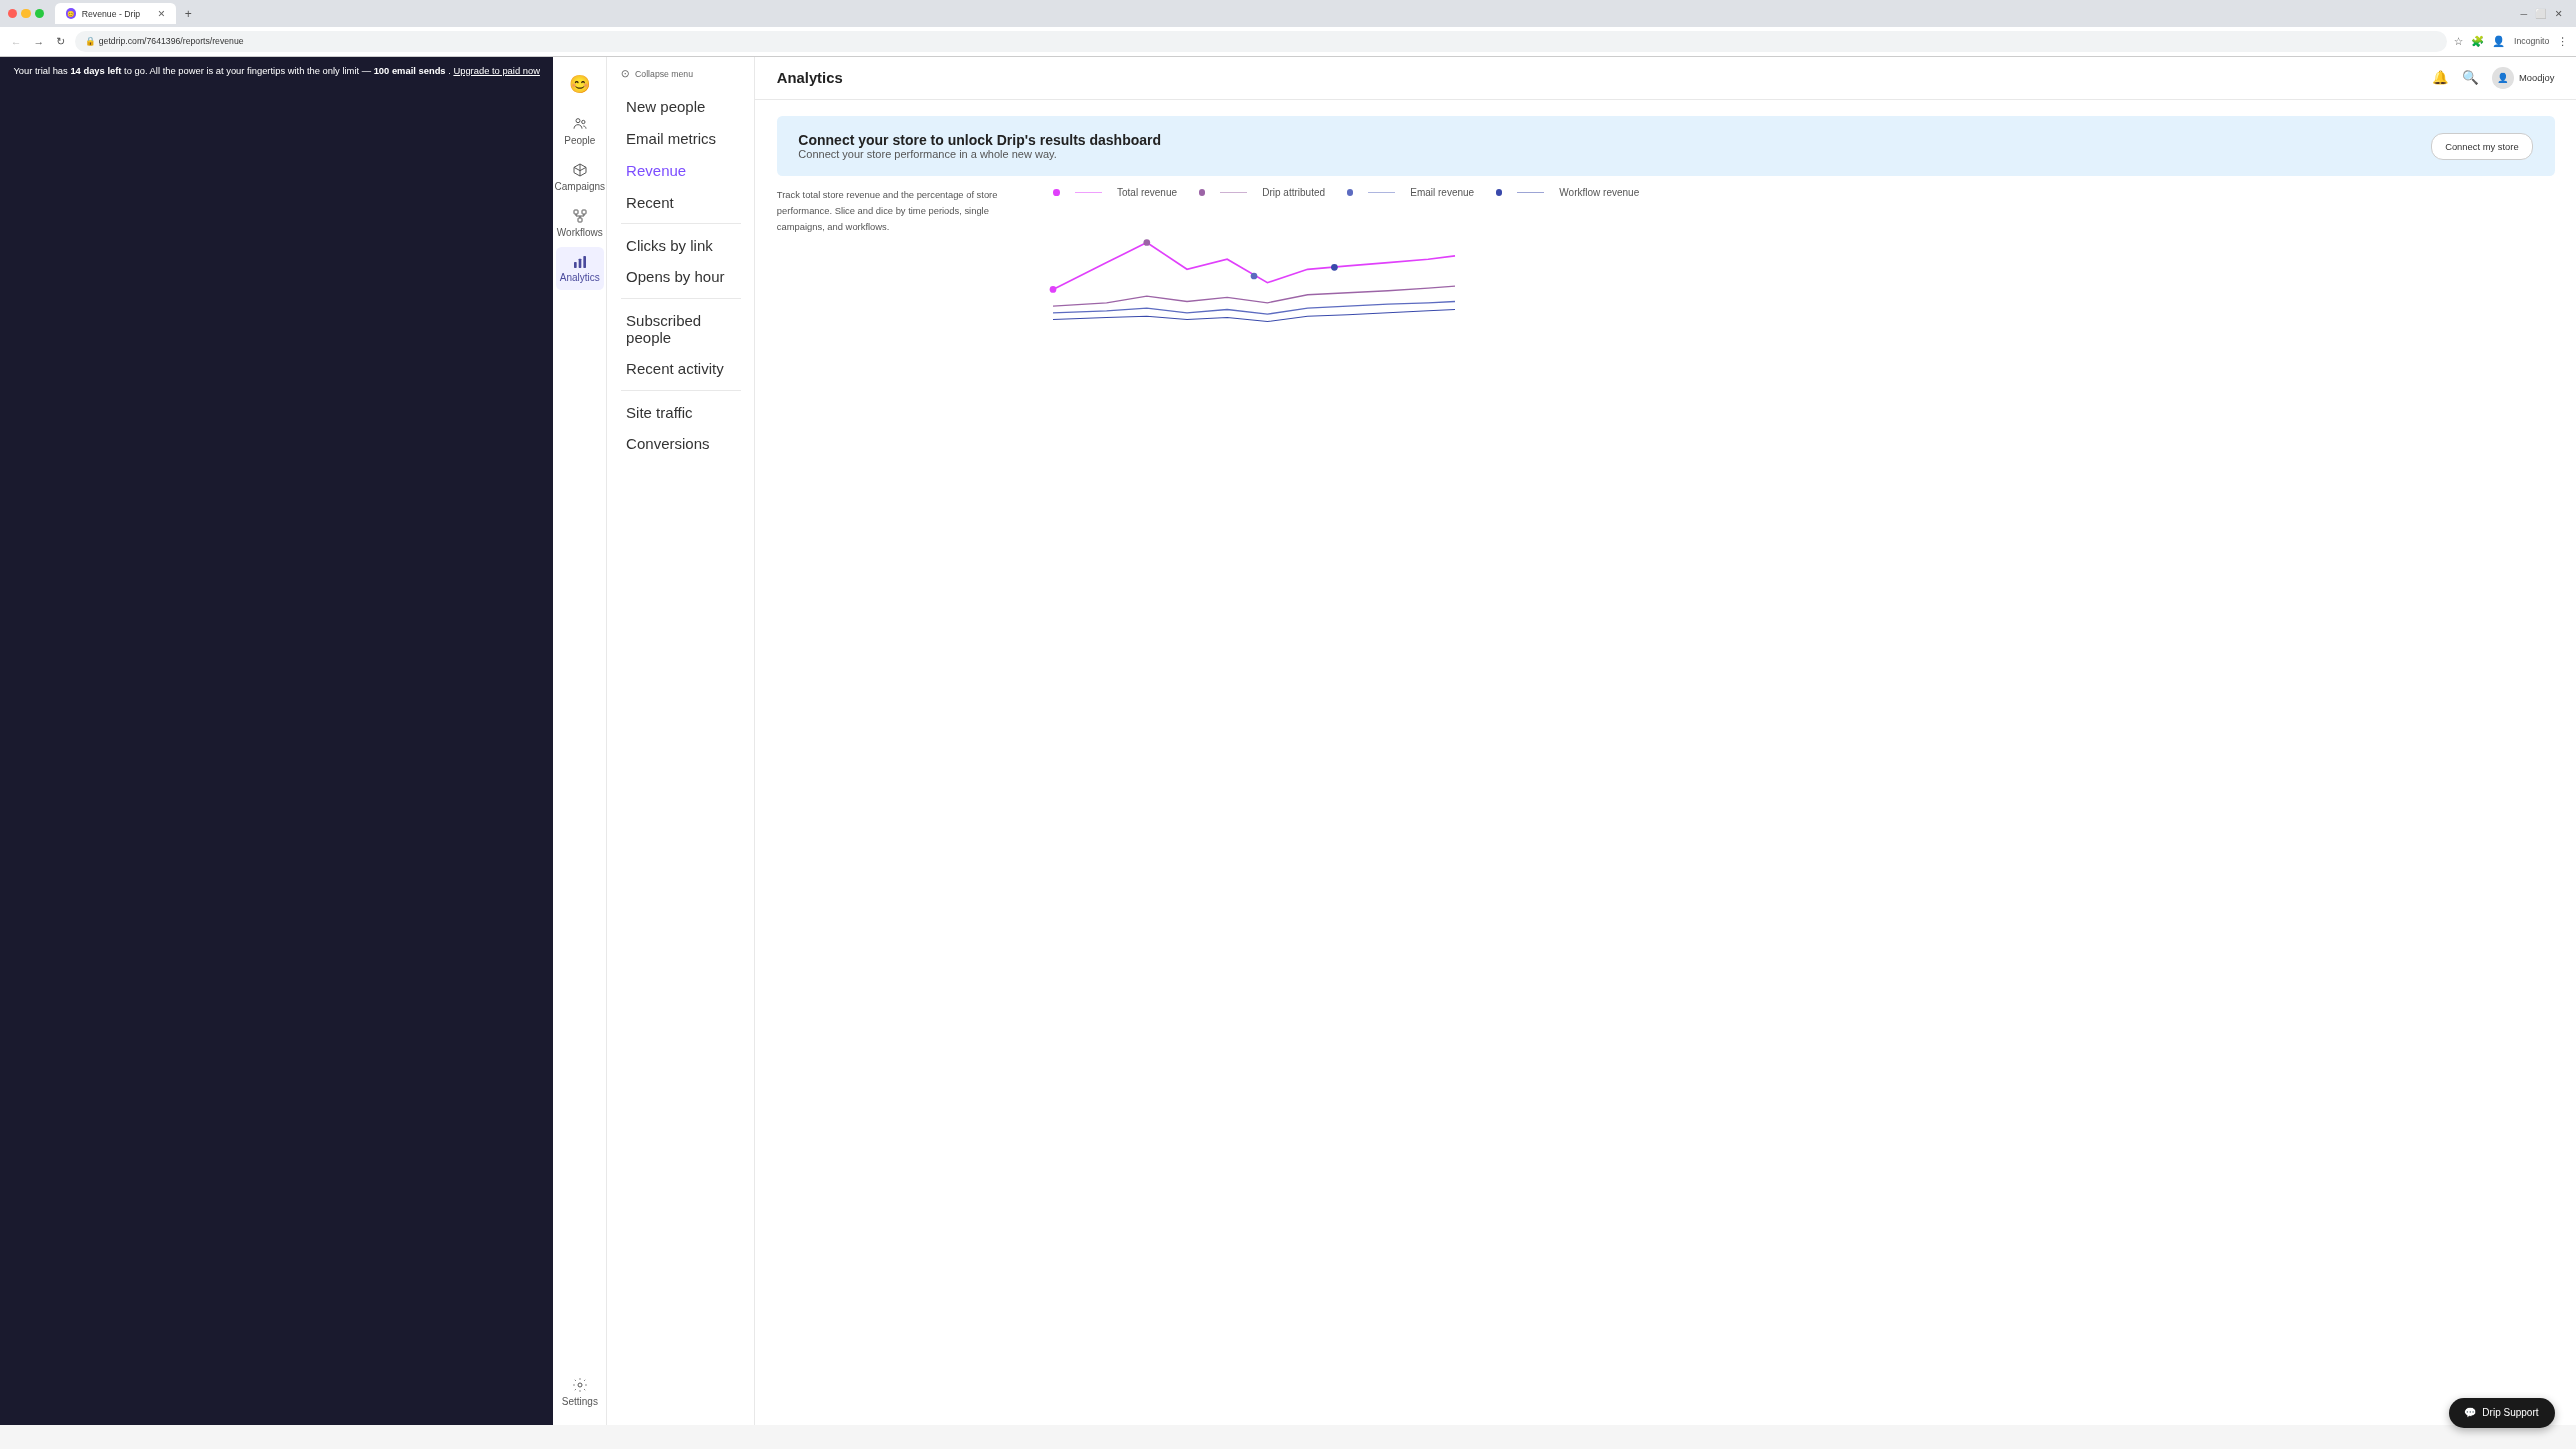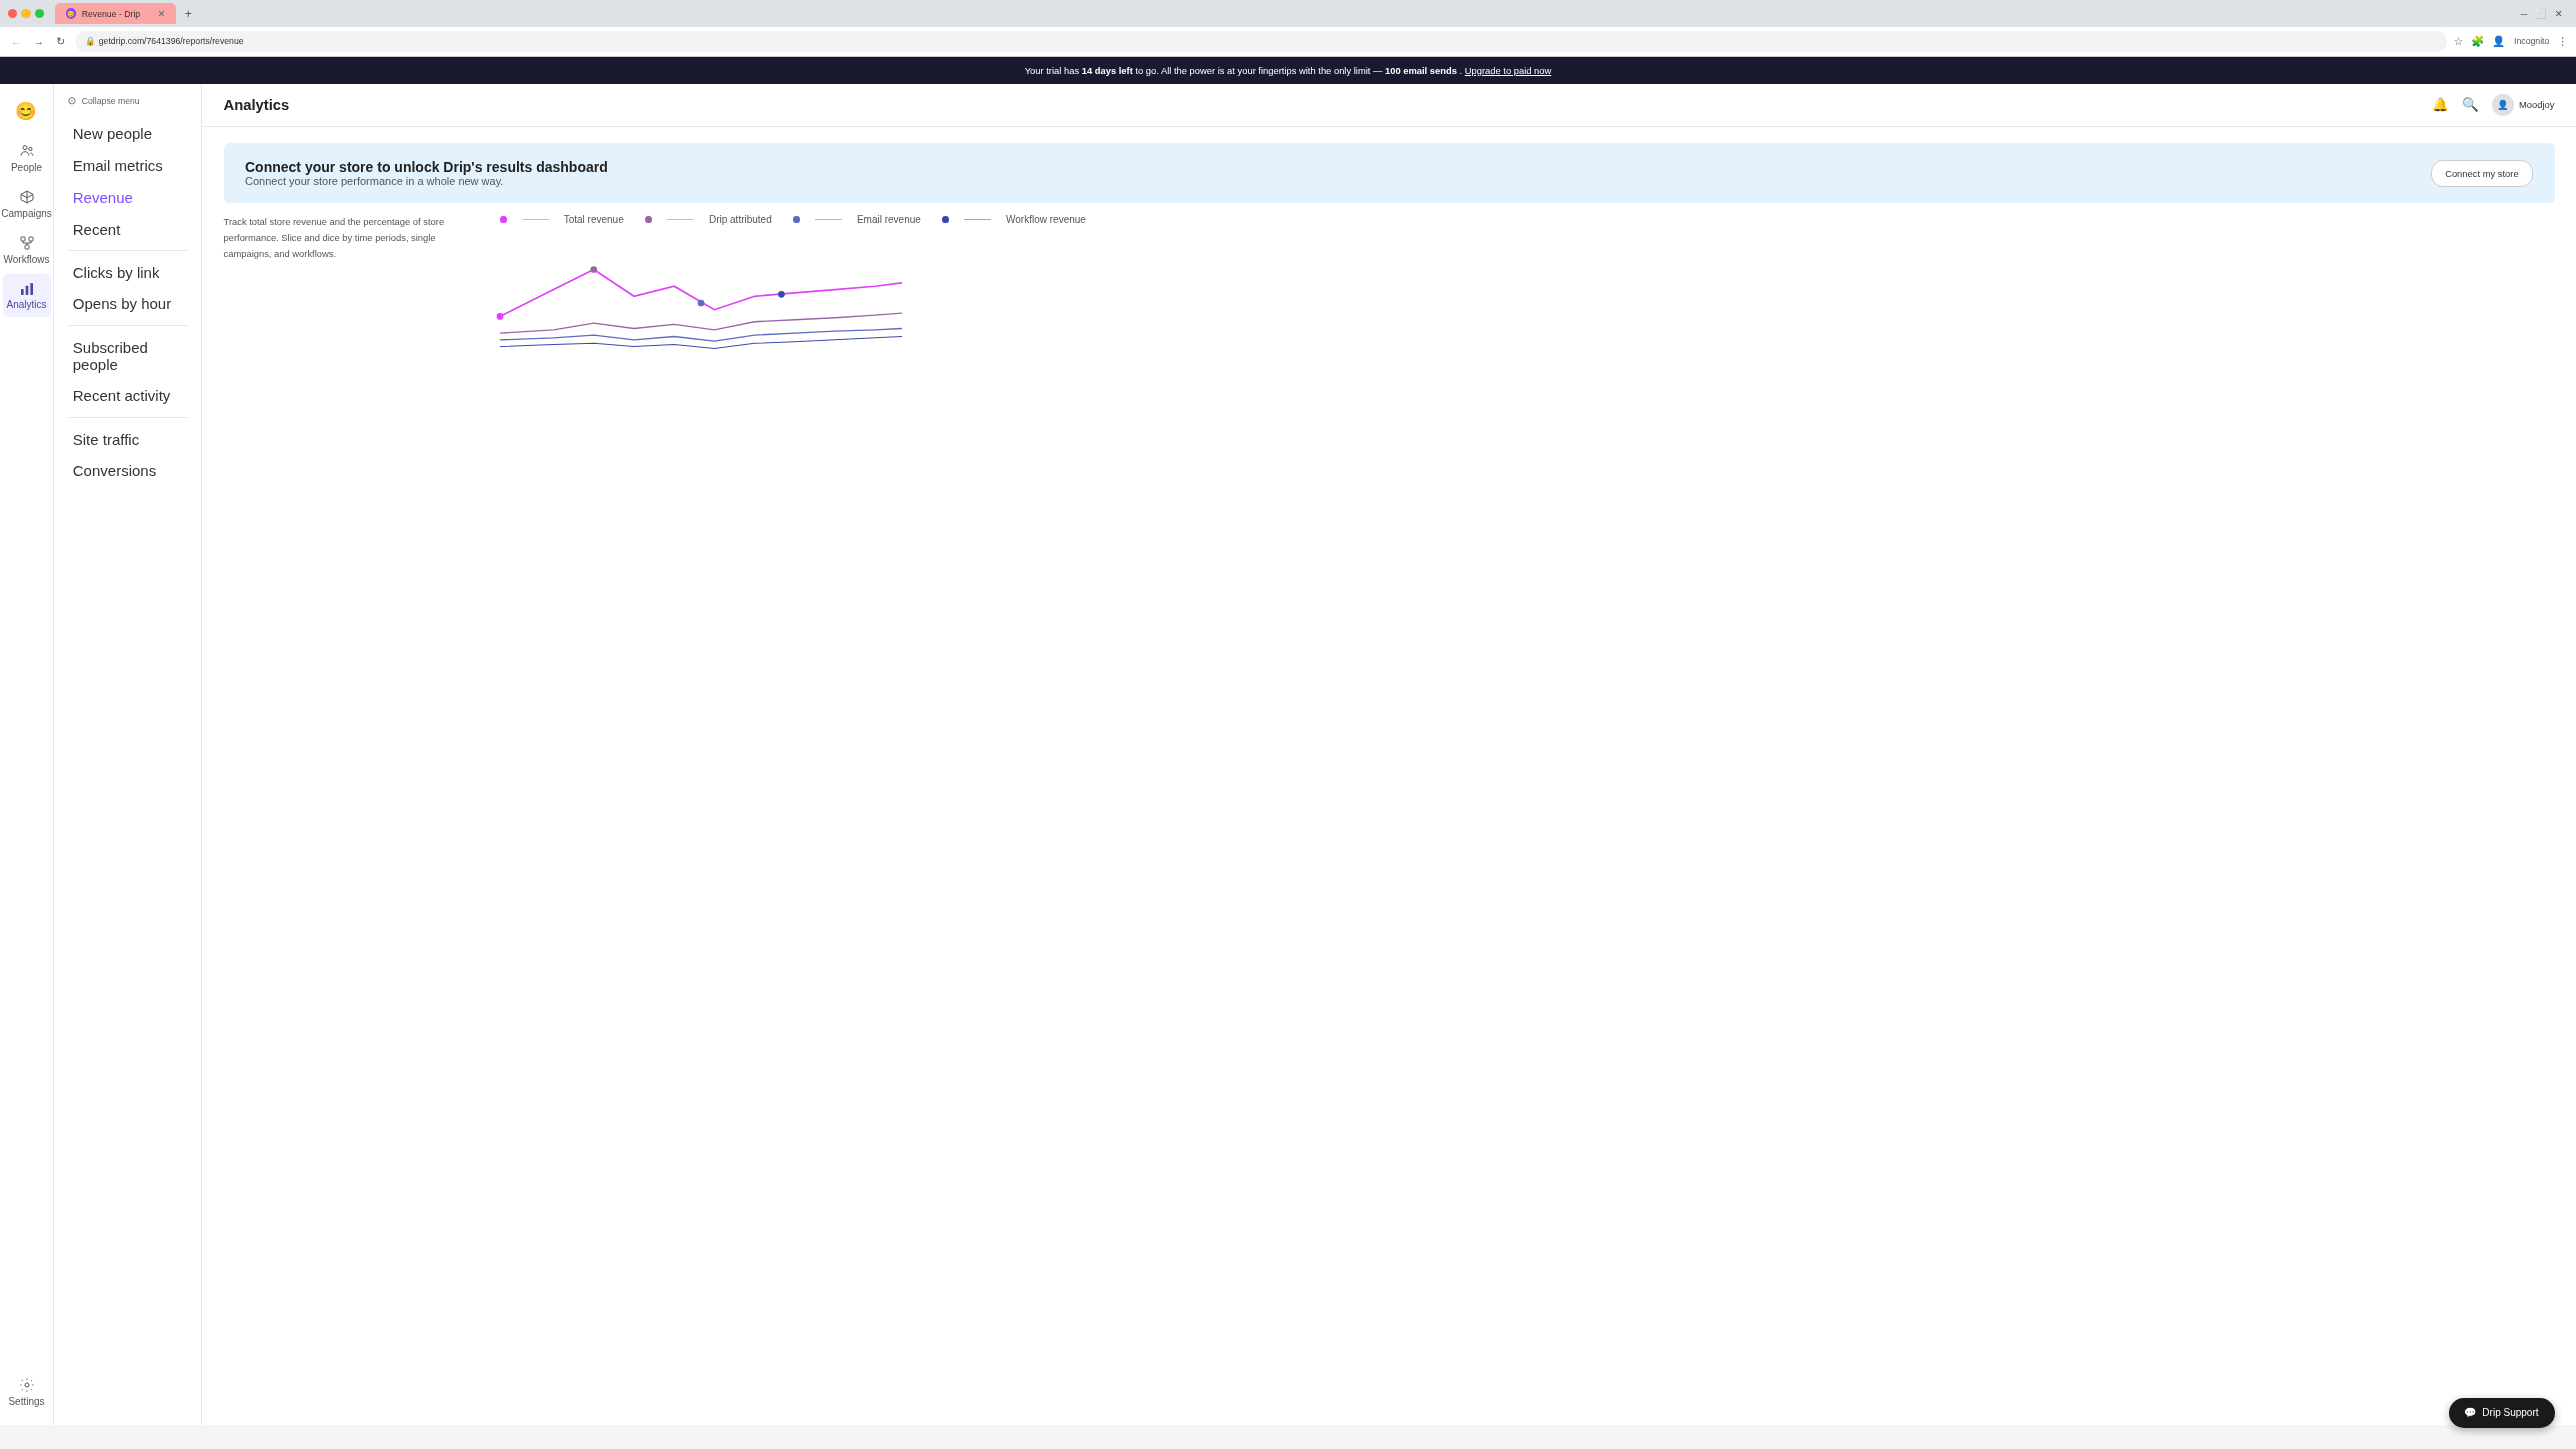--- a/index.html
+++ b/index.html
@@ -26,21 +26,21 @@
       display: flex;
       align-items: flex-end;
       background: #dee1e6;
       padding: 0 5.4px;
       height: 24px;
     }
     .tab {
       display: flex;
       align-items: center;
       gap: 5.4px;
-      background: #fca5a5;
+      background: #ffffff;
       padding: 0 10.7px;
       height: 21.5px;
       border-radius: 5.4px 5.4px 0 0;
       font-size: 8.7px;
       color: #333;
       cursor: pointer;
       min-width: 121px;
     }
     .tab .tab-icon {
       width: 10.7px; height: 10.7px;
@@ -90,21 +90,21 @@
       display: flex;
       align-items: center;
     }
     .address-lock { color: #555; font-size: 8.7px; margin-right: 2.7px; }
     .browser-actions { display: flex; gap: 8px; align-items: center; color: #555; }
     .browser-actions span { cursor: pointer; font-size: 10.7px; }
 
     
     .app-container {
       display: flex;
-      flex-direction: column;
+      flex-direction: row;
       height: calc(100vh - 81px);
       background: #737373;
     }
 
     
     .trial-banner {
       background: #1a1a2e;
       color: #ffffff;
       text-align: center;
       padding: 8px 13.4px;

